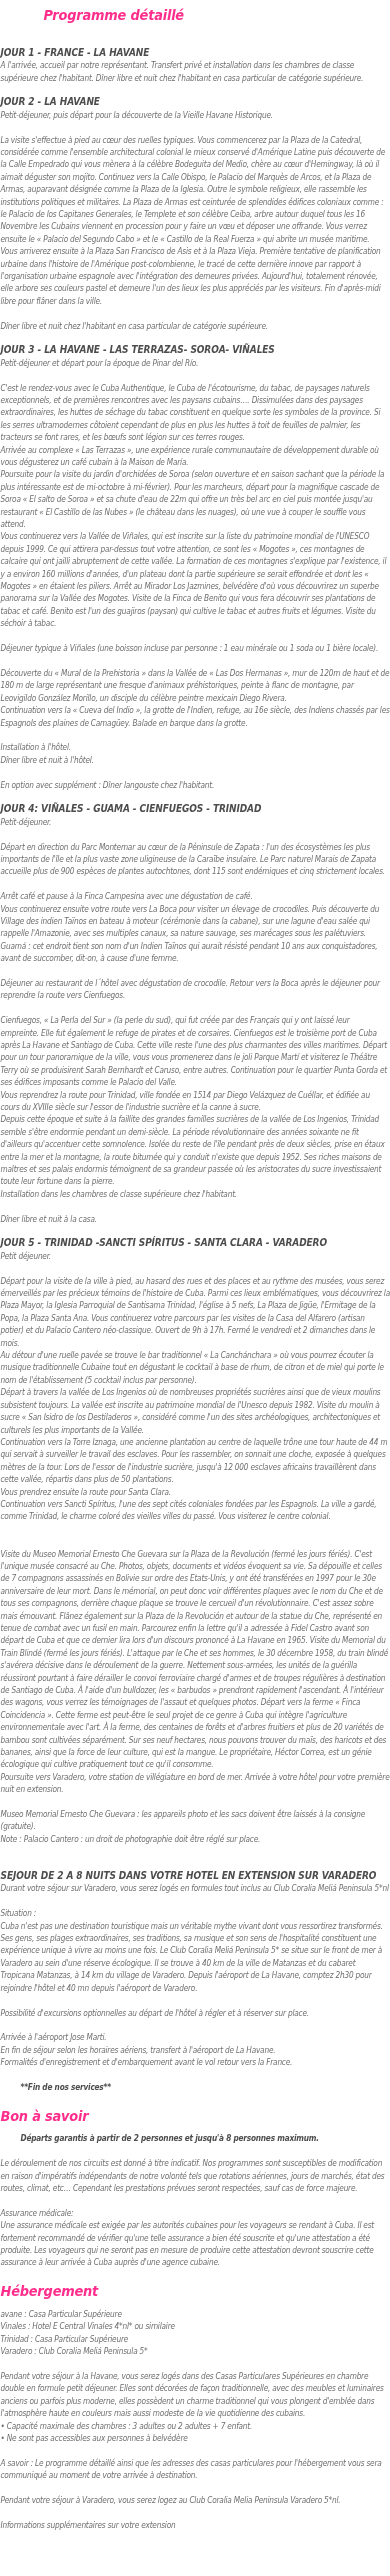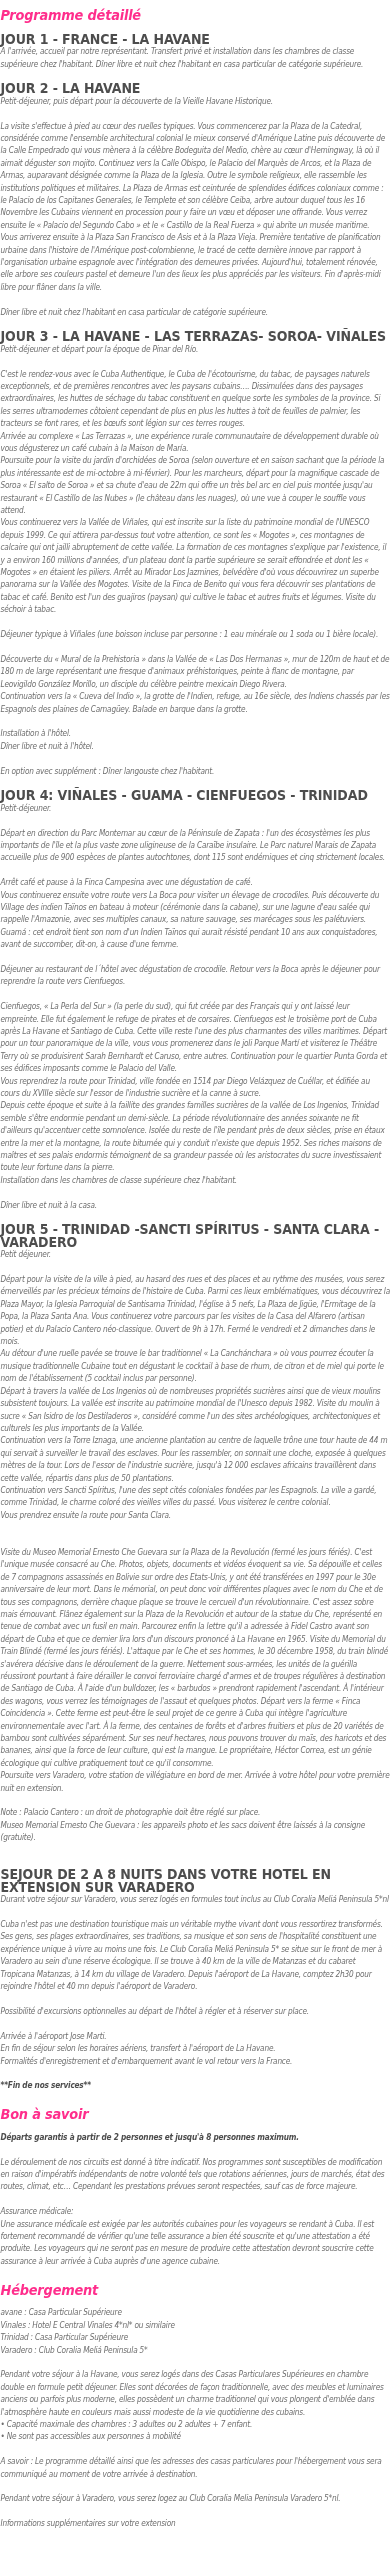--- a/index.html
+++ b/index.html
@@ -8,38 +8,39 @@
   section{display:block;}
   h1.accent{
     color:#ff2e8c;
     font-size:14.4px;
     line-height:17.5px;
     font-weight:700;
     font-style:italic;
     margin:14.4px 0 7.2px 0;
     letter-spacing:-0.2px;
   }
-  .doc section:first-child h1.accent{margin-top:1px;margin-bottom:8px;}
+  .doc section:first-child h1.accent{margin-top:1px;margin-bottom:22px;padding-left:43px;}
   h2.day{
     color:#4d4d4d;
-    font-size:14px;
+    font-size:10px;
     line-height:12.4px;
     font-weight:700;
+    font-style:italic;
     margin:0;
     letter-spacing:-0.1px;
   }
   p.para{
     color:#6e6e6e;
     font-size:8.2px;
     line-height:12.4px;
     font-style:italic;
     margin:0;
     letter-spacing:-0.2px;
   }
-  p.para.bold{color:#4d4d4d;font-weight:700;}
+  p.para.bold{color:#4d4d4d;font-weight:700;margin-left:20px;}
   .spacer{height:12.4px;}
 </style>
 </head>
 <body>
 
 <div class="doc">
     <section>
       <h1 class="accent">Programme détaillé</h1>
       <h2 class="day">JOUR 1 - FRANCE - LA HAVANE</h2>
       <p class="para">A l'arrivée, accueil par notre représentant. Transfert privé et installation dans les chambres de classe supérieure chez l'habitant. Dîner libre et nuit chez l'habitant en casa particular de catégorie supérieure.</p>
@@ -87,34 +88,35 @@
       <div class="spacer"></div>
       <p class="para">Dîner libre et nuit à la casa.</p>
       <div class="spacer"></div>
       <h2 class="day">JOUR 5 - TRINIDAD -SANCTI SPÍRITUS - SANTA CLARA - VARADERO</h2>
       <p class="para">Petit déjeuner.</p>
       <div class="spacer"></div>
       <p class="para">Départ pour la visite de la ville à pied, au hasard des rues et des places et au rythme des musées, vous serez émerveillés par les précieux témoins de l'histoire de Cuba. Parmi ces lieux emblématiques, vous découvrirez la Plaza Mayor, la Iglesia Parroquial de Santisama Trinidad, l'église à 5 nefs, La Plaza de Jigüe, l'Ermitage de la Popa, la Plaza Santa Ana. Vous continuerez votre parcours par les visites de la Casa del Alfarero (artisan potier) et du Palacio Cantero néo-classique. Ouvert de 9h à 17h. Fermé le vendredi et 2 dimanches dans le mois.</p>
       <p class="para">Au détour d'une ruelle pavée se trouve le bar traditionnel « La Canchánchara » où vous pourrez écouter la musique traditionnelle Cubaine tout en dégustant le cocktail à base de rhum, de citron et de miel qui porte le nom de l'établissement (5 cocktail inclus par personne).</p>
       <p class="para">Départ à travers la vallée de Los Ingenios où de nombreuses propriétés sucrières ainsi que de vieux moulins subsistent toujours. La vallée est inscrite au patrimoine mondial de l'Unesco depuis 1982. Visite du moulin à sucre « San Isidro de los Destiladeros », considéré comme l'un des sites archéologiques, architectoniques et culturels les plus importants de la Vallée.</p>
       <p class="para">Continuation vers la Torre Iznaga, une ancienne plantation au centre de laquelle trône une tour haute de 44 m qui servait à surveiller le travail des esclaves. Pour les rassembler, on sonnait une cloche, exposée à quelques mètres de la tour. Lors de l'essor de l'industrie sucrière, jusqu'à 12 000 esclaves africains travaillèrent dans cette vallée, répartis dans plus de 50 plantations.</p>
+      <p class="para">Vous prendrez ensuite la route pour Santa Clara.</p>
       <p class="para">Continuation vers Sancti Spíritus, l'une des sept cités coloniales fondées par les Espagnols. La ville a gardé, comme Trinidad, le charme coloré des vieilles villes du passé. Vous visiterez le centre colonial.</p>
-      <p class="para">Vous prendrez ensuite la route pour Santa Clara.</p>
       <div class="spacer"></div>
       <div class="spacer"></div>
       <p class="para">Visite du Museo Memorial Ernesto Che Guevara sur la Plaza de la Revolución (fermé les jours fériés). C'est l'unique musée consacré au Che. Photos, objets, documents et vidéos évoquent sa vie. Sa dépouille et celles de 7 compagnons assassinés en Bolivie sur ordre des Etats-Unis, y ont été transférées en 1997 pour le 30e anniversaire de leur mort. Dans le mémorial, on peut donc voir différentes plaques avec le nom du Che et de tous ses compagnons, derrière chaque plaque se trouve le cercueil d'un révolutionnaire. C'est assez sobre mais émouvant. Flânez également sur la Plaza de la Revolución et autour de la statue du Che, représenté en tenue de combat avec un fusil en main. Parcourez enfin la lettre qu'il a adressée à Fidel Castro avant son départ de Cuba et que ce dernier lira lors d'un discours prononcé à La Havane en 1965. Visite du Memorial du Train Blindé (fermé les jours fériés). L'attaque par le Che et ses hommes, le 30 décembre 1958, du train blindé s'avérera décisive dans le déroulement de la guerre. Nettement sous-armées, les unités de la guérilla réussiront pourtant à faire dérailler le convoi ferroviaire chargé d'armes et de troupes régulières à destination de Santiago de Cuba. À l'aide d'un bulldozer, les « barbudos » prendront rapidement l'ascendant. À l'intérieur des wagons, vous verrez les témoignages de l'assaut et quelques photos. Départ vers la ferme « Finca Coincidencia ». Cette ferme est peut-être le seul projet de ce genre à Cuba qui intègre l'agriculture environnementale avec l'art. À la ferme, des centaines de forêts et d'arbres fruitiers et plus de 20 variétés de bambou sont cultivées séparément. Sur ses neuf hectares, nous pouvons trouver du maïs, des haricots et des bananes, ainsi que la force de leur culture, qui est la mangue. Le propriétaire, Héctor Correa, est un génie écologique qui cultive pratiquement tout ce qu'il consomme.</p>
       <p class="para">Poursuite vers Varadero, votre station de villégiature en bord de mer. Arrivée à votre hôtel pour votre première nuit en extension.</p>
       <div class="spacer"></div>
+      <p class="para">Museo Memorial Ernesto Che Guevara : les appareils photo et les sacs doivent être laissés à la consigne (gratuite).</p>
       <p class="para">Note : Palacio Cantero : un droit de photographie doit être réglé sur place.</p>
-      <p class="para">Museo Memorial Ernesto Che Guevara : les appareils photo et les sacs doivent être laissés à la consigne (gratuite).</p>
       <div class="spacer"></div>
       <div class="spacer"></div>
       <h2 class="day">SEJOUR DE 2 A 8 NUITS DANS VOTRE HOTEL EN EXTENSION SUR VARADERO</h2>
       <p class="para">Durant votre séjour sur Varadero, vous serez logés en formules tout inclus au Club Coralia Meliá Peninsula 5*nl</p>
       <div class="spacer"></div>
+      <p class="para">Situation :</p>
       <p class="para">Cuba n'est pas une destination touristique mais un véritable mythe vivant dont vous ressortirez transformés. Ses gens, ses plages extraordinaires, ses traditions, sa musique et son sens de l'hospitalité constituent une expérience unique à vivre au moins une fois. Le Club Coralia Meliá Peninsula 5* se situe sur le front de mer à Varadero au sein d'une réserve écologique. Il se trouve à 40 km de la ville de Matanzas et du cabaret Tropicana Matanzas, à 14 km du village de Varadero. Depuis l'aéroport de La Havane, comptez 2h30 pour rejoindre l'hôtel et 40 mn depuis l'aéroport de Varadero.</p>
       <div class="spacer"></div>
       <p class="para">Possibilité d'excursions optionnelles au départ de l'hôtel à régler et à réserver sur place.</p>
       <div class="spacer"></div>
       <p class="para">Arrivée à l'aéroport Jose Marti.</p>
       <p class="para">En fin de séjour selon les horaires aériens, transfert à l'aéroport de La Havane.</p>
       <p class="para">Formalités d'enregistrement et d'embarquement avant le vol retour vers la France.</p>
       <div class="spacer"></div>
       <p class="para bold">**Fin de nos services**</p>
     </section>
@@ -129,21 +131,21 @@
     </section>
     <section>
       <h1 class="accent">Hébergement</h1>
       <p class="para">avane : Casa Particular Supérieure</p>
       <p class="para">Vinales : Hotel E Central Vinales 4*nl* ou similaire</p>
       <p class="para">Trinidad : Casa Particular Supérieure</p>
       <p class="para">Varadero : Club Coralia Meliá Peninsula 5*</p>
       <div class="spacer"></div>
       <p class="para">Pendant votre séjour à la Havane, vous serez logés dans des Casas Particulares Supérieures en chambre double en formule petit déjeuner. Elles sont décorées de façon traditionnelle, avec des meubles et luminaires anciens ou parfois plus moderne, elles possèdent un charme traditionnel qui vous plongent d'emblée dans l'atmosphère haute en couleurs mais aussi modeste de la vie quotidienne des cubains.</p>
       <p class="para">• Capacité maximale des chambres : 3 adultes ou 2 adultes + 7 enfant.</p>
-      <p class="para">• Ne sont pas accessibles aux personnes à mobilité</p>
+      <p class="para">• Ne sont pas accessibles aux personnes à belvédère</p>
       <div class="spacer"></div>
       <p class="para">A savoir : Le programme détaillé ainsi que les adresses des casas particulares pour l'hébergement vous sera communiqué au moment de votre arrivée à destination.</p>
       <div class="spacer"></div>
       <p class="para">Pendant votre séjour à Varadero, vous serez logez au Club Coralia Melia Peninsula Varadero 5*nl.</p>
       <div class="spacer"></div>
       <p class="para">Informations supplémentaires sur votre extension</p>
     </section>
   </div>
 
 

